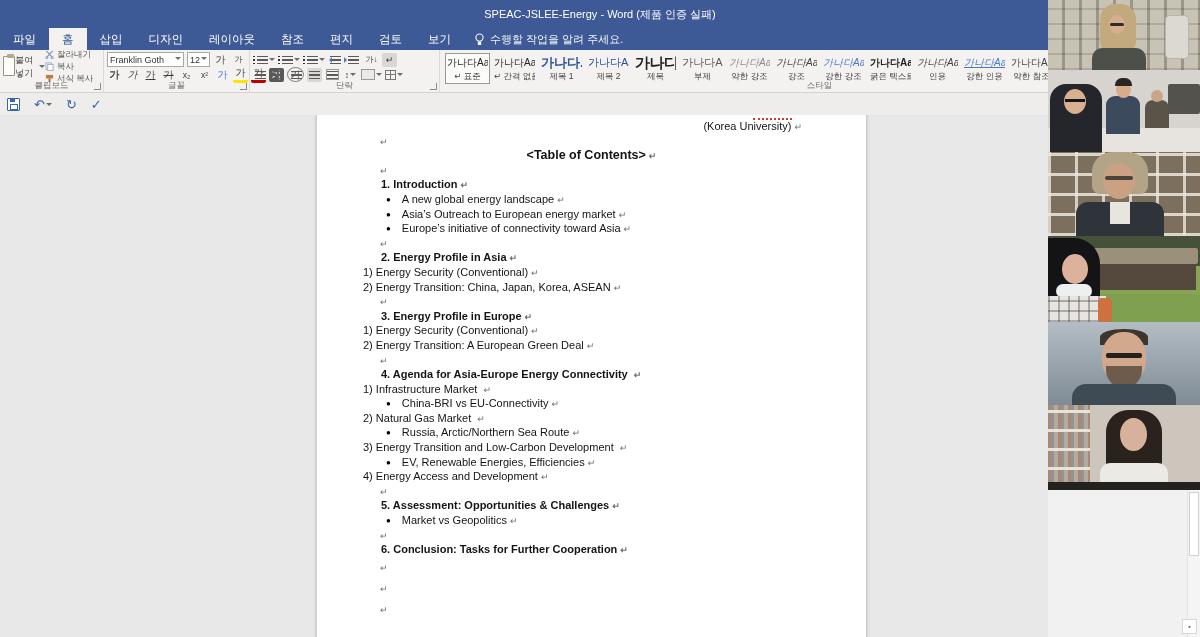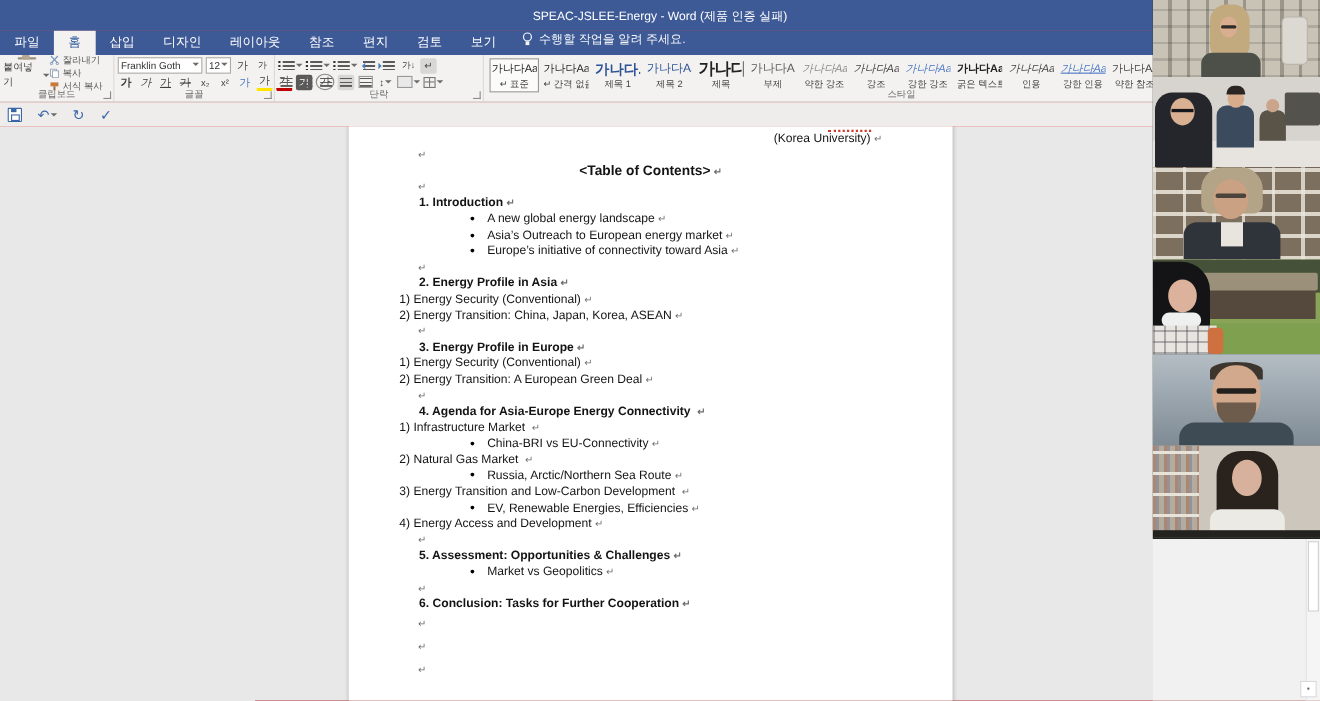--- a/index.html
+++ b/index.html
@@ -2,39 +2,39 @@
 <html><head>
 <meta charset="utf-8">
 <style>
   html,body{margin:0;padding:0;background:#666;}
   .app{position:relative;width:1200px;height:637px;overflow:hidden;background:#ef4444;
        font-family:"Liberation Sans",sans-serif;-webkit-font-smoothing:antialiased;}
   
   .titlebar{height:28px;background:#3d5a96;color:#fff;font-size:11px;
             display:flex;align-items:center;justify-content:center;}
   
-  .tabrow{height:22px;background:#3d5a96;display:flex;align-items:flex-start;}
+  .tabrow{height:22px;background:#3d5a96;display:flex;align-items:center;}
   .tab{padding:0 13px;height:22px;line-height:22px;font-size:11.5px;color:#fff;cursor:default;}
   .tab.active{background:#f3f2f1;color:#2b579a;}
   .tellme{display:flex;align-items:center;gap:5px;color:#fff;font-size:11px;margin-left:10px;opacity:.95;}
   
   .ribbon{height:42px;background:#f3f2f1;border-bottom:1px solid #d5d2cf;display:flex;position:relative;}
   .rgroup{position:relative;border-right:1px solid #dddBD7;border-right:1px solid #dcdad6;
           padding:2px 3px 11px 3px;box-sizing:border-box;}
   .glabel{position:absolute;left:0;right:0;bottom:0;text-align:center;font-size:8.5px;color:#6b6965;}
   .dlg{position:absolute;right:2px;bottom:2px;width:6px;height:6px;
        border-right:1px solid #8c8a87;border-bottom:1px solid #8c8a87;}
   .rrow{display:flex;align-items:center;height:15px;gap:3px;}
   .rbtn{display:flex;align-items:center;justify-content:center;min-width:15px;height:14px;
         font-size:10px;color:#3f3e3c;border-radius:2px;}
   .rbtn.on{background:#d9d7d4;}
   .caret{width:0;height:0;border:3px solid transparent;border-top-color:#6e6c68;margin-left:1px;margin-top:3px;}
   
   .g-clip{width:104px;display:flex;}
-  .paste{width:42px;display:flex;flex-direction:column;align-items:center;justify-content:center;font-size:9px;color:#3f3e3c;font-family:Liberation Serif, serif;}
+  .paste{width:42px;display:flex;flex-direction:row;align-items:center;justify-content:center;font-size:9px;color:#3f3e3c;font-family:Liberation Serif, serif;}
   .clipicon{width:15px;height:18px;background:#fdfdfb;border:1px solid #9a917e;border-radius:1px;position:relative;margin-bottom:1px;}
   .clipicon::before{content:"";position:absolute;left:3px;top:-3px;width:7px;height:4px;background:#b4a88f;border-radius:1px;}
   .clipmini{display:flex;flex-direction:column;justify-content:center;gap:1px;}
   .mini{display:flex;align-items:center;gap:3px;font-size:8.5px;color:#57554f;height:11px;}
   .mini svg{flex:0 0 auto;}
   
   .g-font{width:146px;}
   .combo{height:13px;border:1px solid #aBA9a5;border:1px solid #aba9a5;background:#fff;font-size:9px;color:#333;
          display:flex;align-items:center;padding:0 2px;justify-content:space-between;}
   .combo .caret{margin-top:0;}
@@ -85,21 +85,21 @@
   .workspace{position:relative;height:522px;background:#e8e8e8;overflow:hidden;}
   .page{position:absolute;left:317px;top:-2px;width:549px;height:530px;background:#fff;
         box-shadow:0 0 4px rgba(0,0,0,.28);box-sizing:border-box;padding-top:6px;}
   .squiggle{position:absolute;left:436px;top:1px;width:39px;height:4px;border-bottom:2px dotted #cf3a2d;}
   .ln{height:14.6px;line-height:14.6px;font-size:11px;color:#141414;white-space:nowrap;}
   .ln .mark{color:#6f6f6f;font-size:9px;margin-left:3px;}
   .ln.right{text-align:right;padding-right:64px;}
   .ln.center{text-align:center;font-weight:700;font-size:12.5px;}
   .ln.h{padding-left:64px;font-weight:700;}
   .ln.sub{padding-left:46px;}
-  .ln.bullet{padding-left:110px;}
+  .ln.bullet{padding-left:69px;}
   .ln.bullet .blt{font-size:8px;margin-right:11px;vertical-align:1px;color:#000;}
   .ln.empty{padding-left:60px;}
   .ln.empty2{height:21px;line-height:21px;padding-left:60px;}
   
   .vpanel{position:absolute;left:1048px;top:0;width:152px;height:490px;z-index:50;background:#222;overflow:hidden;}
   .vthumb{position:relative;width:152px;overflow:hidden;}
   .vthumb i{position:absolute;display:block;}
   
   .p1{background:repeating-linear-gradient(0deg,rgba(0,0,0,.13) 0 2px,transparent 2px 15px),
                repeating-linear-gradient(90deg,#c9c3b6 0 14px,#9c968a 14px 17px);}

